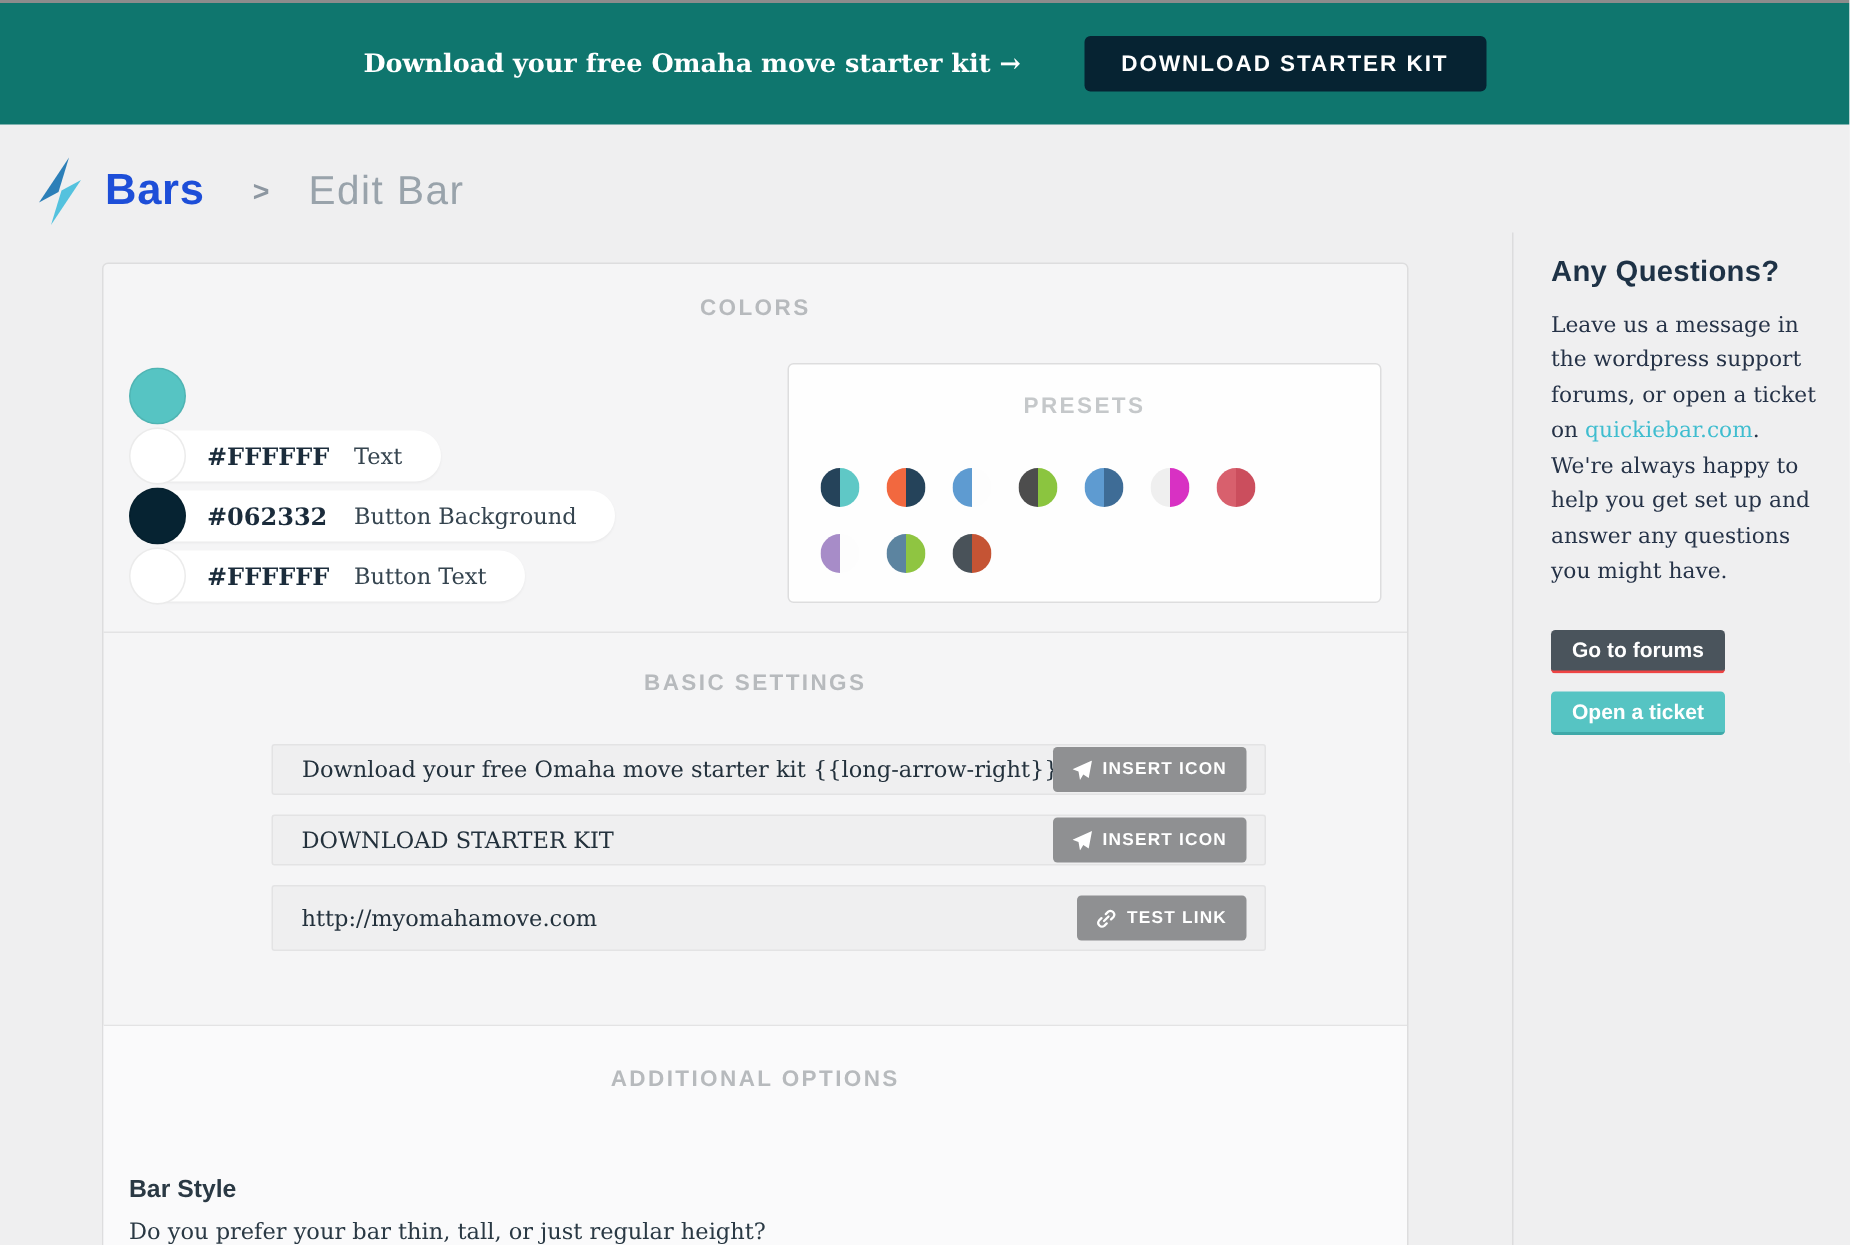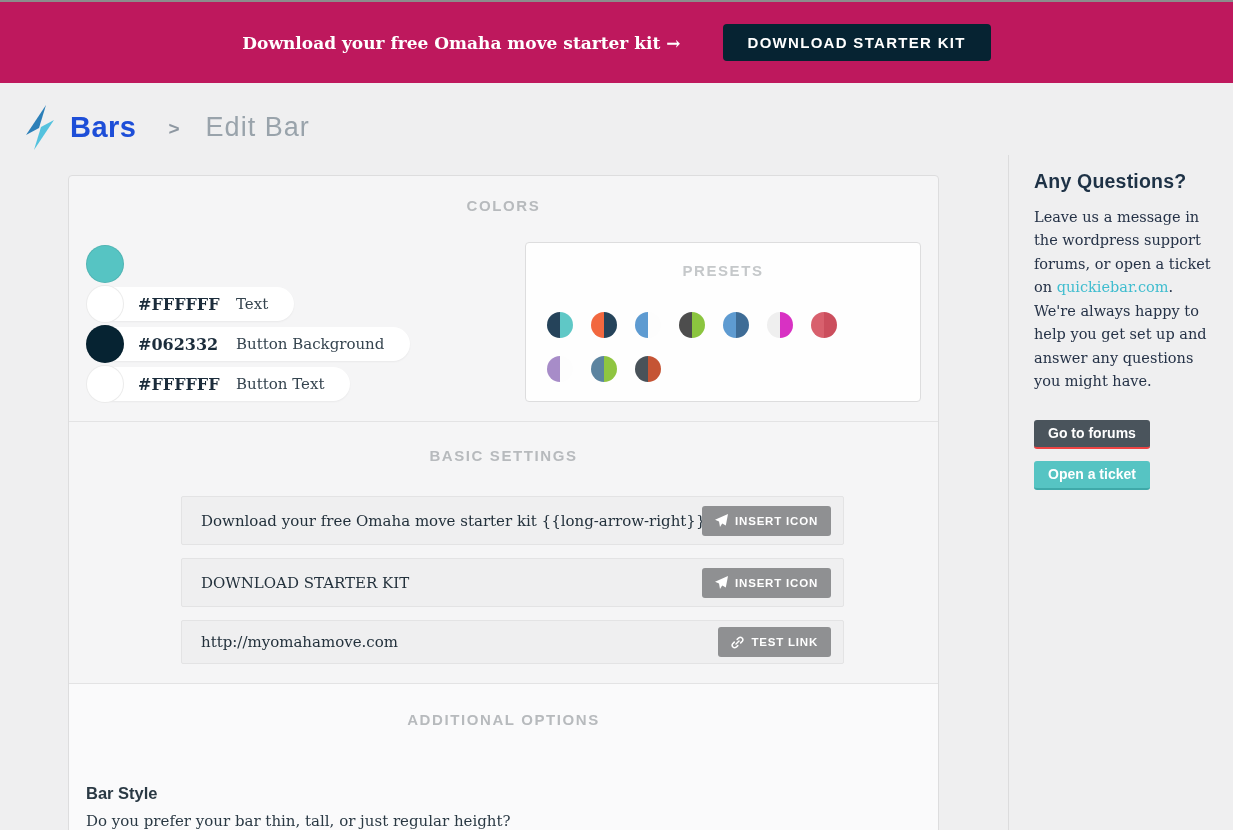--- a/index.html
+++ b/index.html
@@ -68,21 +68,21 @@
   .preset-rows { position:absolute; left:21px; top:69px; }
   .preset-row { display:flex; gap:18px; margin-bottom:18px; }
   .preset { width:26px; height:26px; border-radius:50%; overflow:hidden; display:flex; cursor:pointer; }
   .preset .half { width:50%; height:100%; }
 
   
   .basic-section { position:relative; height:262px; border-top:1px solid #E3E3E4; }
   .basic-section .section-title { padding-top:25px; }
   .fields { position:absolute; left:112px; top:74px; width:663px; }
   .field-row {
-    display:flex; align-items:center; height:49px; margin-bottom:13px;
+    display:flex; align-items:center; height:34px; margin-bottom:13px;
     background:#EFEFF0; border:1px solid #E3E3E4; border-radius:2px;
     padding:0 12px 0 19px;
   }
   .field-row.short { height:44px; }
   .field-input {
     flex:1; border:none; background:transparent; outline:none;
     font-family:"DejaVu Serif",serif; font-size:15px; color:#23313C;
   }
   .gray-btn {
     display:flex; align-items:center; gap:7px; flex:none;
@@ -117,21 +117,21 @@
     cursor:pointer;
   }
   .btn-forums { margin-top:26px; border-bottom:2px solid #ef4444; }
   .btn-ticket { margin-top:12px; border-bottom:2px solid #3FA9A9; }
 </style>
 </head>
 <body>
 
 <div class="topline"></div>
 
-<div class="preview-bar" style="background: #be185d;">
+<div class="preview-bar" style="background: #0f766e;">
   <span class="preview-msg">Download your free Omaha move starter kit →</span>
   <button class="preview-btn" style="background: rgb(6, 35, 50);">DOWNLOAD STARTER KIT</button>
 </div>
 
 <div class="header">
   <svg class="logo" viewBox="0 0 30 47">
     <polygon points="21,1 1,31 14,24" fill="#2C7FB8"></polygon>
     <polygon points="9,46 29,16 16,23" fill="#54C2DE"></polygon>
   </svg>
   <span class="crumb-app">Bars</span>

